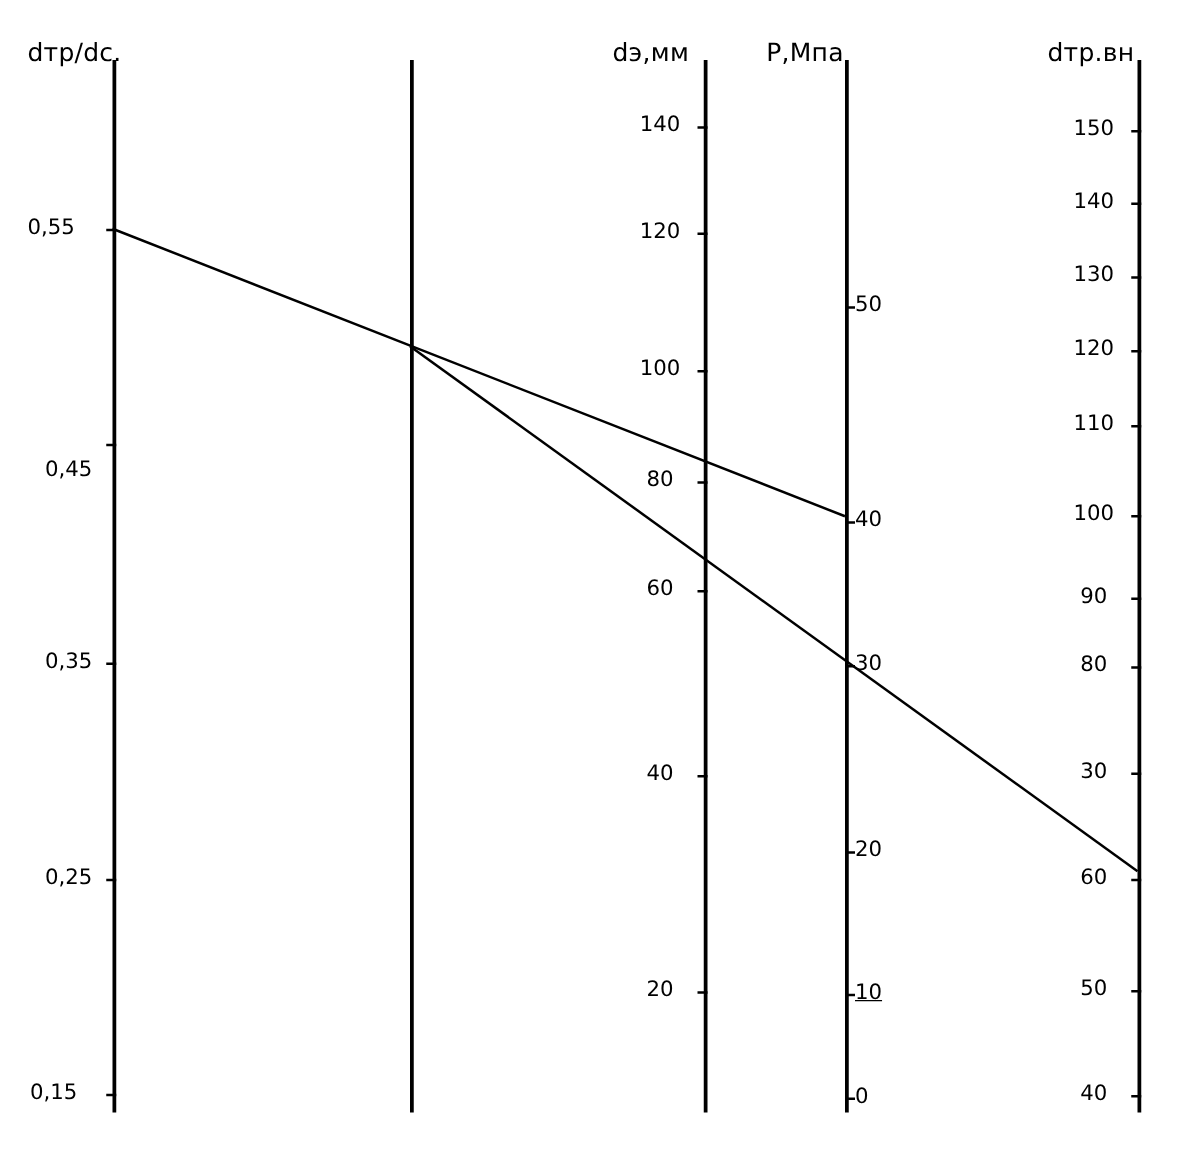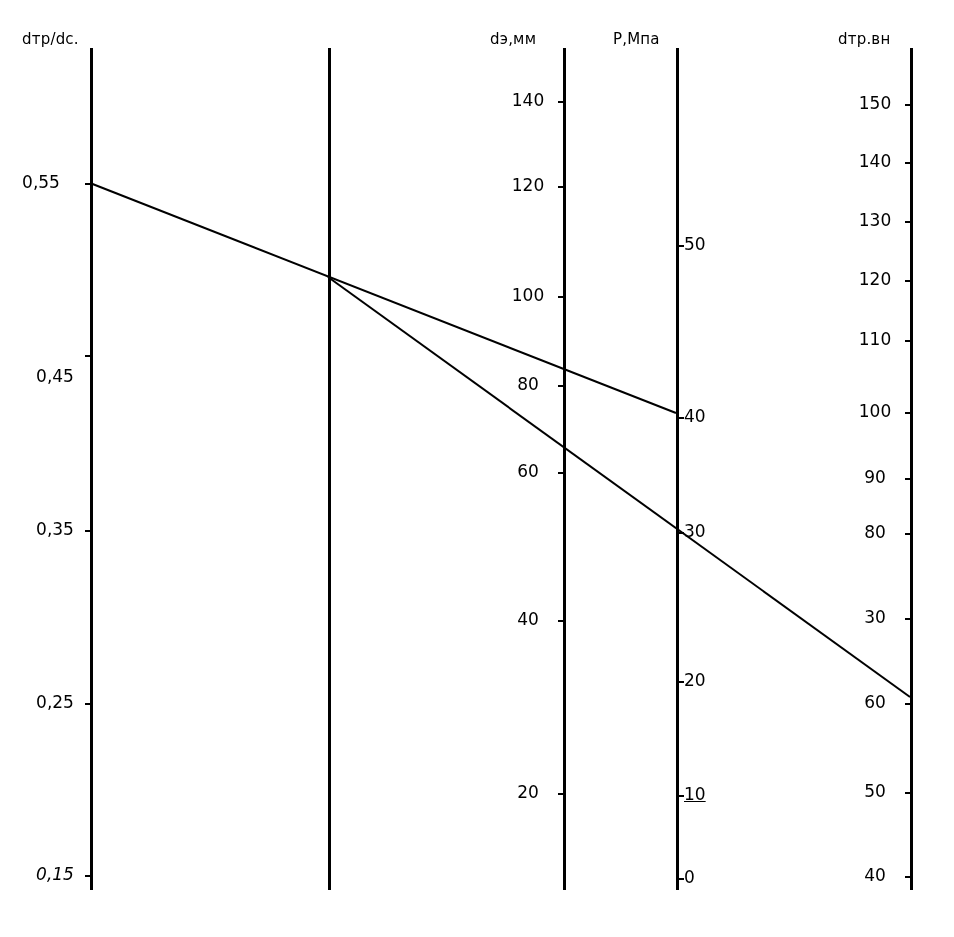--- a/index.html
+++ b/index.html
@@ -17,21 +17,21 @@
     background: #ffffff;
     overflow: hidden;
   }
   .axis-line {
     position: absolute;
     background: #000000;
     width: 3px;
   }
   .axis-title {
     position: absolute;
-    font-size: 15px;
+    font-size: 20px;
     color: #000000;
     white-space: nowrap;
     letter-spacing: 0.2px;
   }
   .tick-label {
     position: absolute;
     font-size: 17px;
     color: #000000;
     white-space: nowrap;
   }
@@ -61,21 +61,21 @@
       <div class="axis-line" style="left: 90px; top: 48px; height: 842px;"></div>
       <div class="axis-title" style="left: 22px; top: 30px;">dтр/dc.</div>
       <div class="tick-label right" style="top: 172px; left: 14px; width: 54px;">0,55</div>
       <div class="tick-mark" style="top: 183px; left: 85px; width: 8px;"></div>
       <div class="tick-label right" style="top: 354px; left: 28px; width: 54px; margin-top: 12px;">0,45</div>
       <div class="tick-mark" style="top: 355px; left: 85px; width: 8px;"></div>
       <div class="tick-label right" style="top: 519px; left: 28px; width: 54px;">0,35</div>
       <div class="tick-mark" style="top: 530px; left: 85px; width: 8px;"></div>
       <div class="tick-label right" style="top: 692px; left: 28px; width: 54px;">0,25</div>
       <div class="tick-mark" style="top: 703px; left: 85px; width: 8px;"></div>
-      <div class="tick-label right" style="top: 864px; left: 28px; width: 54px; font-style: italic;">0,15</div>
+      <div class="tick-label right" style="top: 864px; left: 16px; width: 54px;">0,15</div>
       <div class="tick-mark" style="top: 875px; left: 85px; width: 8px;"></div>
       <div class="axis-line" style="left: 328px; top: 48px; height: 842px;"></div>
       <div class="axis-line" style="left: 563px; top: 48px; height: 842px;"></div>
       <div class="axis-title" style="left: 490px; top: 30px;">dэ,мм</div>
       <div class="tick-label right" style="top: 90px; left: 501px; width: 54px;">140</div>
       <div class="tick-mark" style="top: 101px; left: 558px; width: 8px;"></div>
       <div class="tick-label right" style="top: 175px; left: 501px; width: 54px;">120</div>
       <div class="tick-mark" style="top: 186px; left: 558px; width: 8px;"></div>
       <div class="tick-label right" style="top: 285px; left: 501px; width: 54px;">100</div>
       <div class="tick-mark" style="top: 296px; left: 558px; width: 8px;"></div>

